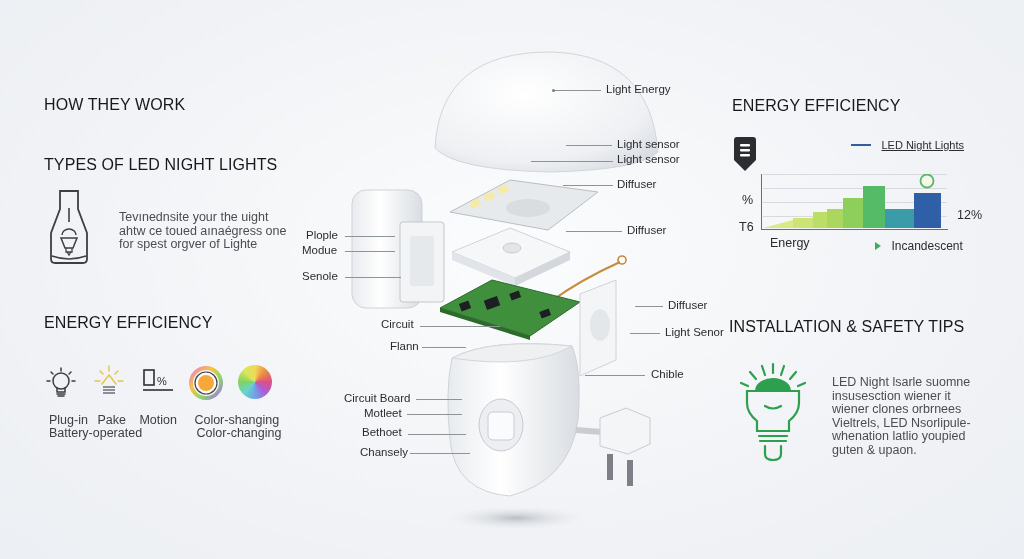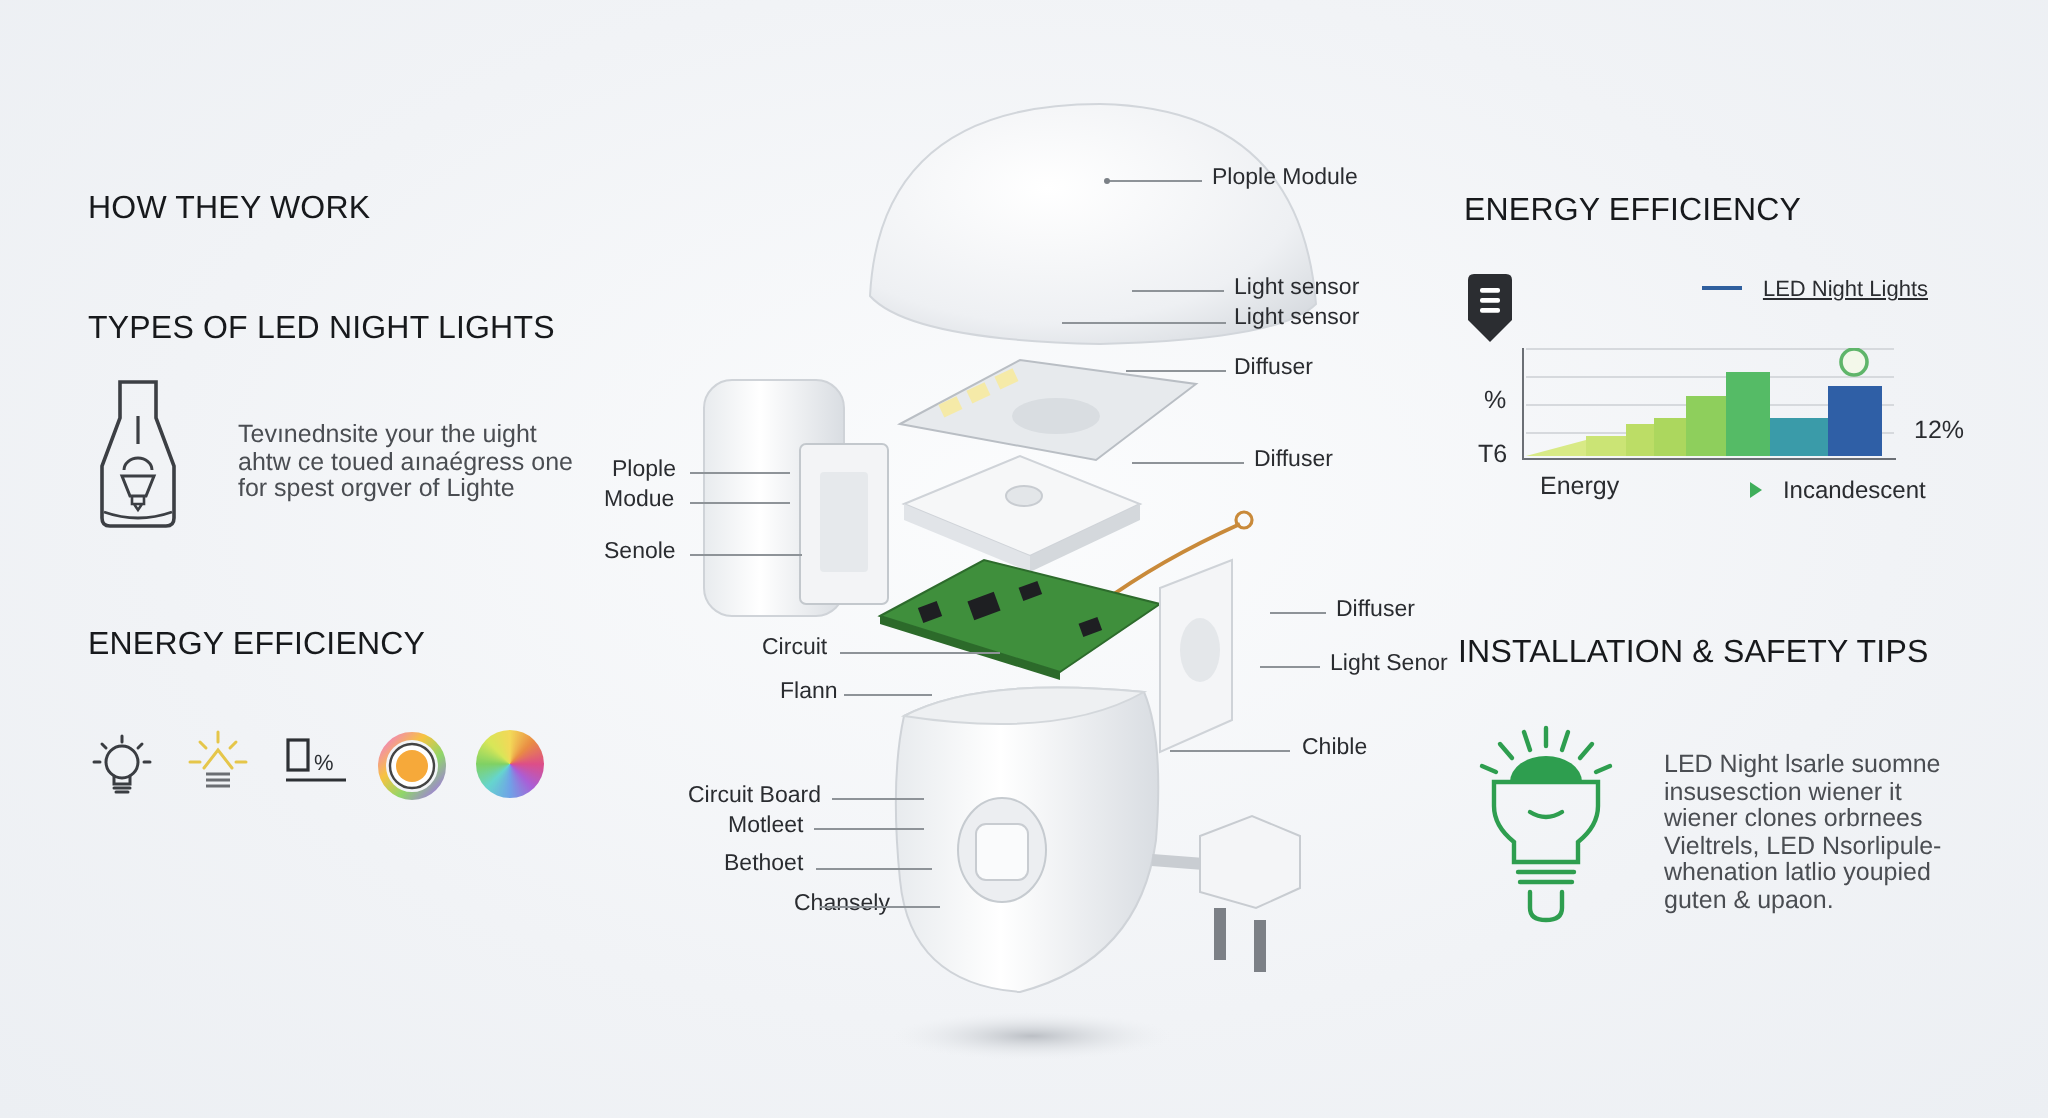--- a/index.html
+++ b/index.html
@@ -94,20 +94,30 @@
     <circle cx="18" cy="18" r="15" fill="none" stroke="url(#rg)" stroke-width="4"></circle>
     <circle cx="18" cy="18" r="11" fill="#fff" stroke="#444" stroke-width="1.2"></circle>
     <circle cx="18" cy="18" r="8" fill="#f6a93a"></circle>
   </svg>
 </div>
 <div class="abs" style="left:238px;top:365px;">
   <div style="width:34px;height:34px;border-radius:50%;background:conic-gradient(#f6d94a,#f28a3a,#e94a8a,#b05be0,#6aa3ef,#5cd8d0,#7ad45a,#d6e84a,#f6d94a);filter:saturate(0.9);"></div>
 </div>
 
 <div class="abs cap" style="left:49px;top:414px;">
+  <div>
+    <span>Plug-in</span>
+    <span style="margin-left:6px;">Pake</span>
+    <span style="margin-left:10px;">Motion</span>
+    <span style="margin-left:14px;">Color-shanging</span>
+  </div>
+  <div>
+    <span>Battery-operated</span>
+    <span style="margin-left:51px;">Color-changing</span>
+  </div>
 </div>
 
 <div class="abs" style="left:280px;top:40px;width:460px;height:500px;">
   <svg width="460" height="500" viewBox="0 0 460 500">
     <defs>
       <radialGradient id="dome" cx="0.4" cy="0.35" r="0.8">
         <stop offset="0" stop-color="#ffffff"></stop>
           <stop offset="0.7" stop-color="#eef0f3"></stop>
           <stop offset="1" stop-color="#d5d9de"></stop>
       </radialGradient>
@@ -158,21 +168,21 @@
     <rect x="208" y="372" width="26" height="28" rx="5" fill="#fafbfc" stroke="#c8ccd1"></rect>
 
     <line x1="296" y1="390" x2="322" y2="392" stroke="#c9cdd2" stroke-width="6"></line>
     <path d="M320 378 l26 -10 l24 10 v26 l-22 10 l-28 -8 z" fill="#f4f5f7" stroke="#c8ccd1"></path>
     <rect x="327" y="414" width="6" height="26" fill="#7c8086"></rect>
     <rect x="347" y="420" width="6" height="26" fill="#7c8086"></rect>
     <ellipse cx="236" cy="478" rx="70" ry="12" fill="url(#shadow)"></ellipse>
   </svg>
 </div>
 
-<div class="abs lbl" style="left:606px;top:83px;">Plople Module</div>
+<div class="abs lbl" style="left:606px;top:83px;">Light Energy</div>
 <div class="leader" style="left:553px;top:90px;width:48px;"></div>
 <div class="dot" style="left:552px;top:89px;"></div>
 
 <div class="abs lbl" style="left:617px;top:138px;">Light sensor</div>
 <div class="leader" style="left:566px;top:145px;width:46px;"></div>
 <div class="abs lbl" style="left:617px;top:153px;">Light sensor</div>
 <div class="leader" style="left:531px;top:161px;width:82px;"></div>
 
 <div class="abs lbl" style="left:617px;top:178px;">Diffuser</div>
 <div class="leader" style="left:563px;top:185px;width:50px;"></div>
@@ -199,21 +209,21 @@
 
 <div class="abs lbl" style="left:651px;top:368px;">Chible</div>
 <div class="leader" style="left:585px;top:375px;width:60px;"></div>
 
 <div class="abs lbl" style="left:344px;top:392px;">Circuit Board</div>
 <div class="leader" style="left:416px;top:399px;width:46px;"></div>
 <div class="abs lbl" style="left:364px;top:407px;">Motleet</div>
 <div class="leader" style="left:407px;top:414px;width:55px;"></div>
 <div class="abs lbl" style="left:362px;top:426px;">Bethoet</div>
 <div class="leader" style="left:408px;top:434px;width:58px;"></div>
-<div class="abs lbl" style="left:360px;top:446px;margin-left:37px;">Chansely</div>
+<div class="abs lbl" style="left:360px;top:446px;">Chansely</div>
 <div class="leader" style="left:410px;top:453px;width:60px;"></div>
 
 <div class="abs heading" style="left:732px;top:97px;">ENERGY EFFICIENCY</div>
 
 <div class="abs" style="left:734px;top:137px;">
   <svg width="22" height="36" viewBox="0 0 22 36">
     <path d="M3 0 h16 q3 0 3 3 v20 l-11 11 l-11 -11 v-20 q0 -3 3 -3 z" fill="#2b2d31"></path>
     <rect x="6" y="7" width="10" height="2.4" rx="1" fill="#fff"></rect>
     <rect x="6" y="12" width="10" height="2.4" rx="1" fill="#fff"></rect>
     <rect x="6" y="17" width="10" height="2.4" rx="1" fill="#fff"></rect>

